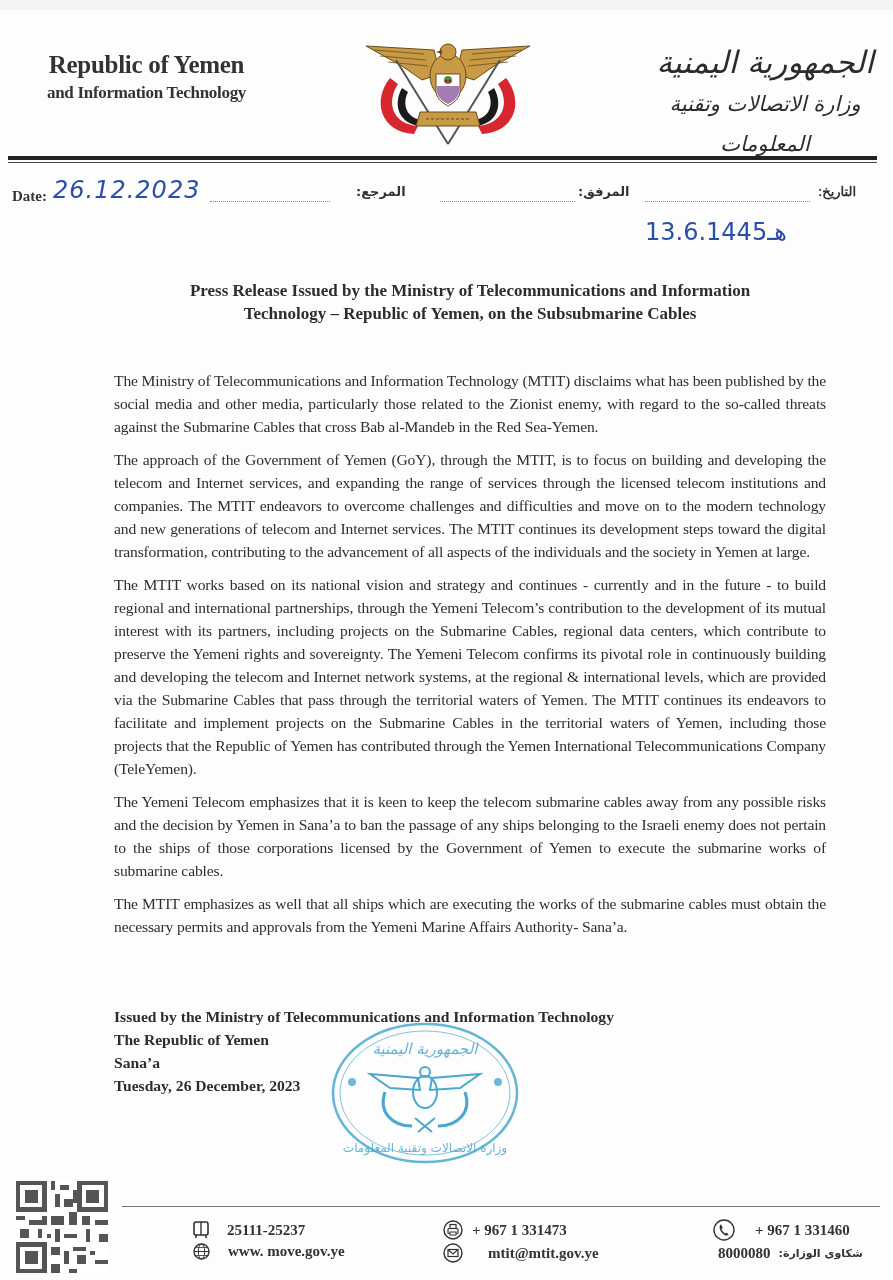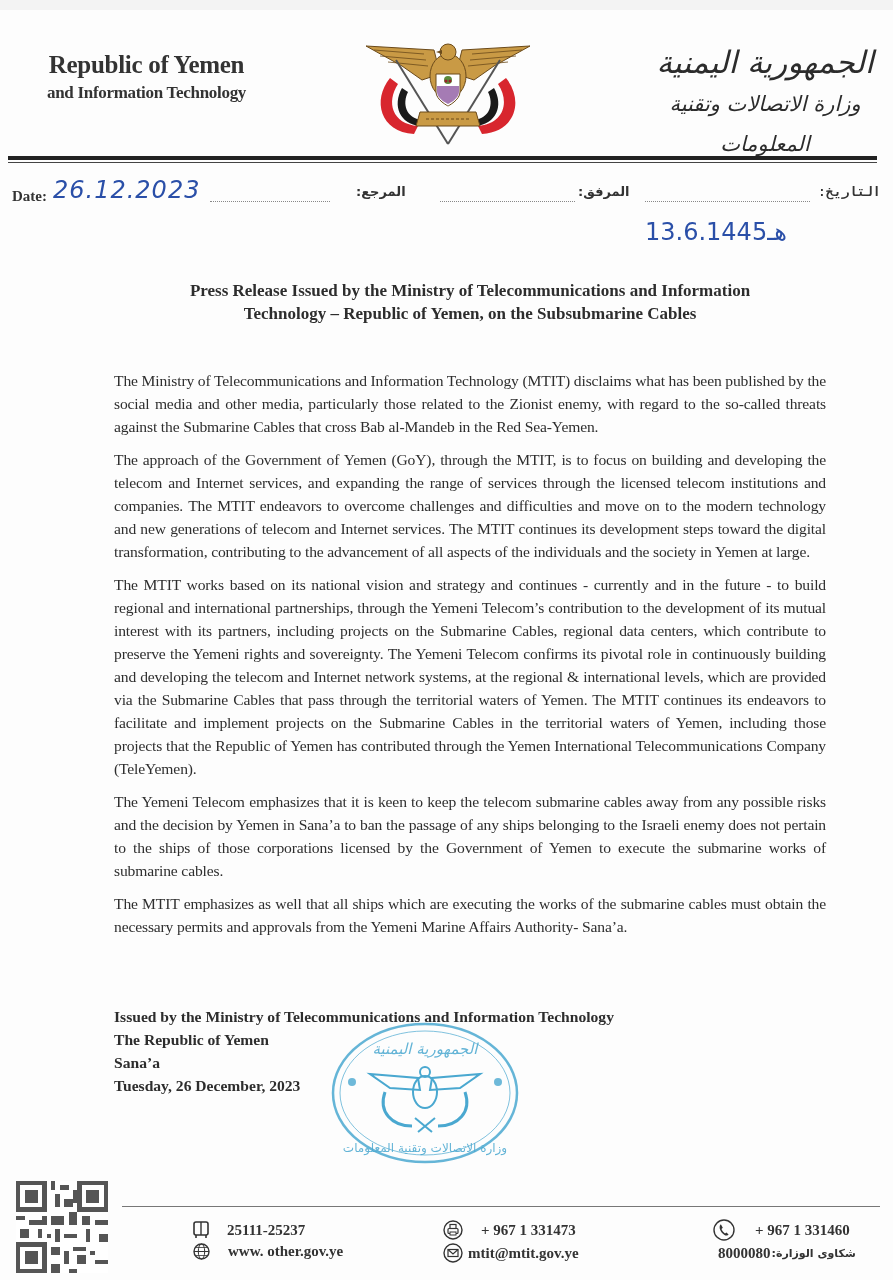--- a/index.html
+++ b/index.html
@@ -100,21 +100,21 @@
 
 <div class="date-row">
   <span class="lbl" style="left:12px; top:16px;">Date:</span>
   <span class="hand" style="left:53px; top:4px;">26.12.2023</span>
   <span class="dots" style="left:210px; top:28px; width:120px;"></span>
   <span class="lbl" style="left:356px; top:12px; font-family:'DejaVu Sans',sans-serif; font-size:13px; direction:rtl;">المرجع:</span>
   <span class="dots" style="left:440px; top:28px; width:135px;"></span>
   <span class="lbl" style="left:578px; top:12px; font-family:'DejaVu Sans',sans-serif; font-size:13px; direction:rtl;">المرفق:</span>
   <span class="hand" style="left:645px; top:2px; font-style:normal; direction:ltr;margin-top:44px;">13.6.1445هـ</span>
   <span class="dots" style="left:645px; top:28px; width:165px;"></span>
-  <span class="lbl" style="left:818px; top:12px; font-family:Liberation Mono, monospace; font-size:13px; direction:rtl;">التاريخ:</span>
+  <span class="lbl" style="left:818px; top:12px; font-family:Liberation Sans, sans-serif; font-size:13px; direction:rtl;">التاريخ:</span>
 </div>
 
 <div class="title">
   <div>Press Release Issued by the Ministry of Telecommunications and Information</div>
   <div>Technology – Republic of Yemen, on the Subsubmarine Cables</div>
 </div>
 
 <div class="body">
   <p>The Ministry of Telecommunications and Information Technology (MTIT) disclaims what has been published by the social media and other media, particularly those related to the Zionist enemy, with regard to the so-called threats against the Submarine Cables that cross Bab al-Mandeb in the Red Sea-Yemen.</p>
   <p>The approach of the Government of Yemen (GoY), through the MTIT, is to focus on building and developing the telecom and Internet services, and expanding the range of services through the licensed telecom institutions and companies. The MTIT endeavors to overcome challenges and difficulties and move on to the modern technology and new generations of telecom and Internet services. The MTIT continues its development steps toward the digital transformation, contributing to the advancement of all aspects of the individuals and the society in Yemen at large.</p>
@@ -201,44 +201,44 @@
   <span>25111-25237</span>
 </div>
 <div class="fitem" style="left:193px; top:1243px;">
   <svg width="17" height="17" viewBox="0 0 17 17">
     <circle cx="8.5" cy="8.5" r="7.5" fill="none" stroke="#333" stroke-width="1.4"></circle>
     <ellipse cx="8.5" cy="8.5" rx="3.2" ry="7.5" fill="none" stroke="#333" stroke-width="1"></ellipse>
     <line x1="1" y1="8.5" x2="16" y2="8.5" stroke="#333" stroke-width="1"></line>
     <line x1="2.5" y1="4.5" x2="14.5" y2="4.5" stroke="#333" stroke-width="0.8"></line>
     <line x1="2.5" y1="12.5" x2="14.5" y2="12.5" stroke="#333" stroke-width="0.8"></line>
   </svg>
-  <span>www. other.gov.ye</span>
-</div>
-
-<div class="fitem" style="left:443px; top:1220px; ">
+  <span>www. move.gov.ye</span>
+</div>
+
+<div class="fitem" style="left:443px; top:1220px; gap:9px;">
   <svg width="20" height="20" viewBox="0 0 20 20">
     <circle cx="10" cy="10" r="9" fill="none" stroke="#333" stroke-width="1.4"></circle>
     <rect x="7" y="4.5" width="6" height="4" fill="none" stroke="#333" stroke-width="1.2"></rect>
     <rect x="5" y="8.5" width="10" height="5" rx="1" fill="none" stroke="#333" stroke-width="1.2"></rect>
     <rect x="7" y="12" width="6" height="3" fill="#fff" stroke="#333" stroke-width="1"></rect>
   </svg>
   <span>+ 967  1  331473</span>
 </div>
-<div class="fitem" style="left:443px; top:1243px; gap:5px;">
+<div class="fitem" style="left:443px; top:1243px; gap:25px;">
   <svg width="20" height="20" viewBox="0 0 20 20">
     <circle cx="10" cy="10" r="9" fill="none" stroke="#333" stroke-width="1.4"></circle>
     <rect x="5" y="6.5" width="10" height="7" fill="none" stroke="#333" stroke-width="1.2"></rect>
     <path d="M5 6.5 L 10 11 L 15 6.5" fill="none" stroke="#333" stroke-width="1.2"></path>
   </svg>
   <span>mtit@mtit.gov.ye</span>
 </div>
 
 <div class="fitem" style="left:713px; top:1219px; gap:20px;">
   <svg width="22" height="22" viewBox="0 0 22 22">
     <circle cx="11" cy="11" r="10" fill="none" stroke="#333" stroke-width="1.4"></circle>
     <path d="M7.5 5.5 C 5.5 8, 7 13, 11.5 16 C 13 17, 15 16.5, 15.5 15.5 L 13.5 13.5 L 12 14.5 C 10.5 13.5, 9 11.5, 8.5 10 L 9.8 8.8 L 8 5.5 Z" fill="#333"></path>
   </svg>
   <span>+ 967  1  331460</span>
 </div>
-<div class="fitem" style="left:718px; top:1245px; gap:1px;">
+<div class="fitem" style="left:718px; top:1245px; gap:8px;">
   <span>8000080</span>
   <span class="ar-small">شكاوى الوزارة:</span>
 </div>
 
 </body></html>

